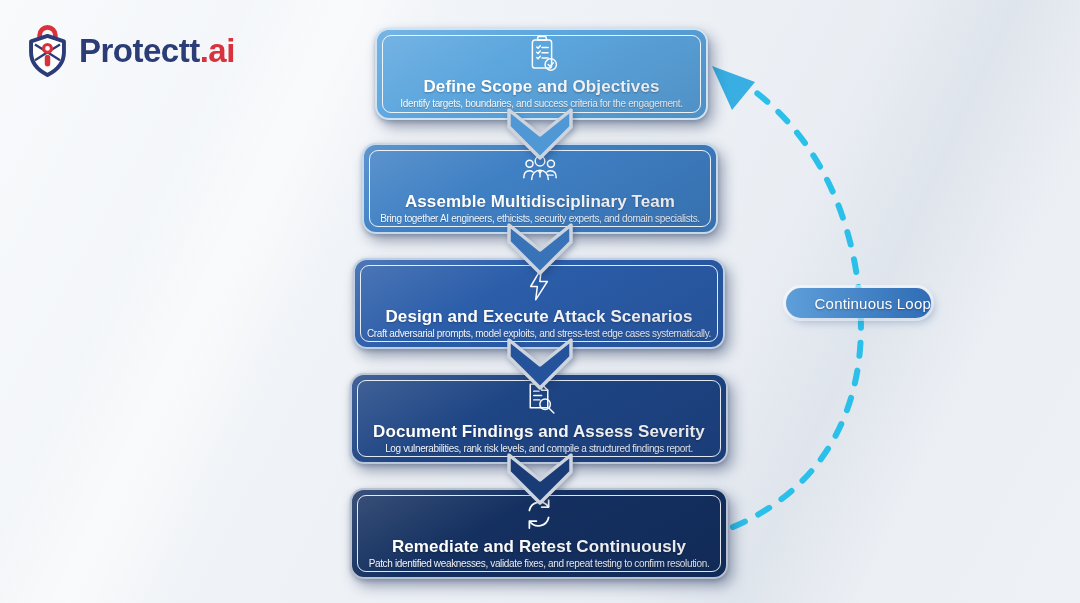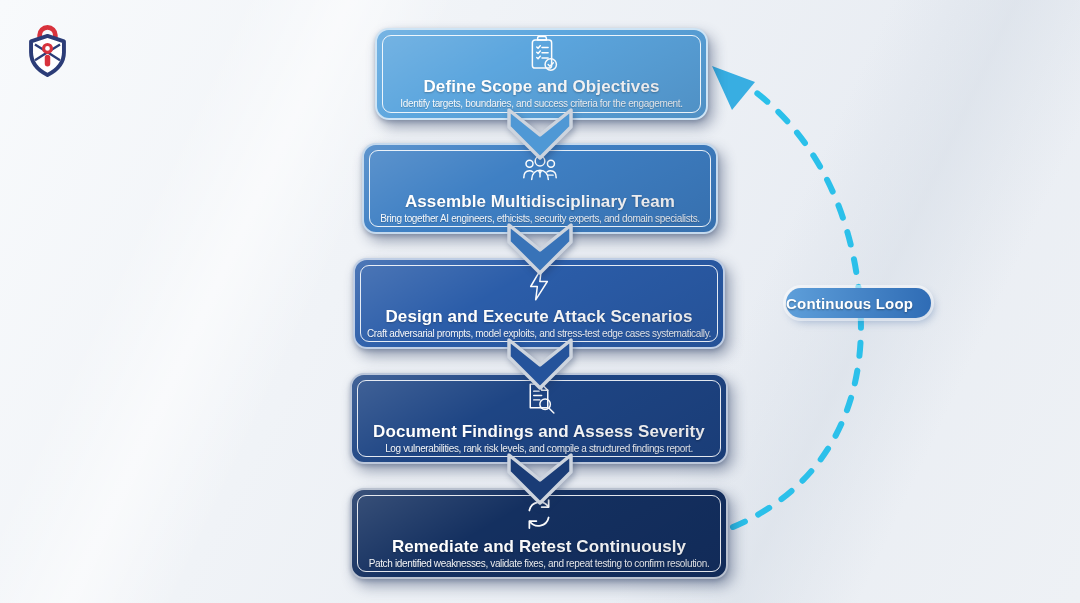--- a/index.html
+++ b/index.html
@@ -51,22 +51,22 @@
 
   
   .chevron{position:absolute;left:506px;width:68px;height:54px;z-index:5;
     filter:drop-shadow(2px 3px 3px rgba(30,50,90,.35));}
   #chev1{top:107px;} #chev2{top:222px;} #chev3{top:337px;} #chev4{top:452px;}
 
   
   #loop-svg{position:absolute;left:0;top:0;z-index:2;}
   .pill{
     position:absolute;left:786px;top:288px;width:145px;height:30px;z-index:4;
-    border-radius:15px;display:flex;align-items:center;justify-content:flex-start;
-    color:#fff;font-weight:bold;font-size:15px;letter-spacing:.2px;
+    border-radius:15px;display:flex;align-items:center;justify-content:flex-end;
+    color:#fff;font-weight:normal;font-size:15px;letter-spacing:.2px;
     text-shadow:0 1px 2px rgba(0,0,0,.35);
     box-shadow:0 0 0 3px rgba(255,255,255,.5),3px 4px 9px rgba(60,100,160,.38);
   }
 </style>
 </head>
 <body>
 
 <div id="canvas" style="background-color: rgb(238, 241, 246);">
   <div class="streak s1"></div>
   <div class="streak s2"></div>
@@ -82,20 +82,23 @@
       <path d="M30,17 L51,24 V38 C51,52 42,61 30,67 C18,61 9,52 9,38 V24 Z" fill="#ffffff" stroke="#2B3C77" stroke-width="5" stroke-linejoin="round"></path>
       <g stroke="#2B3C77" stroke-width="3">
         <line x1="30" y1="38" x2="14" y2="28"></line>
           <line x1="30" y1="38" x2="46" y2="28"></line>
         <line x1="30" y1="38" x2="14" y2="48"></line>
           <line x1="30" y1="38" x2="46" y2="48"></line>
       </g>
       <circle cx="30" cy="33" r="5" fill="#ffffff" stroke="#D8323C" stroke-width="4"></circle>
       <rect x="26.5" y="41" width="7" height="15" rx="3.5" fill="#D8323C"></rect>
     </svg>
+    <div class="logo-text">
+      <span id="logo-brand" style="color: rgb(43, 60, 119);">Protectt</span><span id="logo-suffix" style="color: rgb(216, 50, 60);">.ai</span>
+    </div>
   </div>
 
   <div class="step-box" id="box1" style="background-color: rgb(92, 166, 222);">
     <svg class="step-icon" width="42" height="42" viewBox="0 0 48 48" fill="none" stroke="#ffffff" stroke-width="1.7" stroke-linecap="round" stroke-linejoin="round">
       <rect x="13" y="8" width="22" height="32" rx="3"></rect>
       <path d="M19 8 v-2 a2 2 0 0 1 2-2 h6 a2 2 0 0 1 2 2 v2 z"></path>
       <path d="M18 16 l1.5 1.5 2.5-3 M24 16.5 h7"></path>
       <path d="M18 22 l1.5 1.5 2.5-3 M24 22.5 h7"></path>
       <path d="M18 28 l1.5 1.5 2.5-3 M24 28.5 h7"></path>
       <circle cx="34" cy="36" r="6.5" fill="none"></circle>

